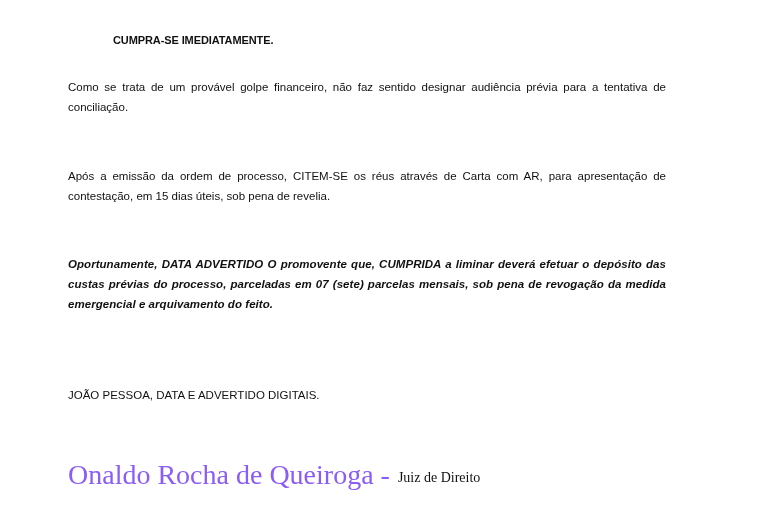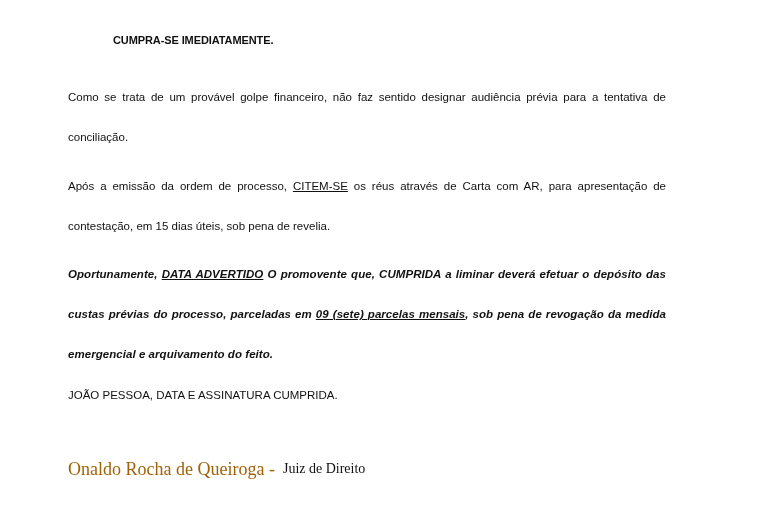--- a/index.html
+++ b/index.html
@@ -29,49 +29,49 @@
       font-weight: bold;
       white-space: nowrap;
       letter-spacing: -0.1px;
       margin-left: 45px;
     }
     .para {
       position: absolute;
       left: 0;
       width: 598px;
       font-size: 11.5px;
-      line-height: 40px;
+      line-height: 20px;
       text-align: justify;
     }
     .p1 { top: 77px; }
     .p2 { top: 166px; }
     .p3 {
       top: 254px;
       font-style: italic;
       font-weight: bold;
       letter-spacing: 0.05px;
     }
-    .u { text-decoration: underline; }
+    .u { }
     .closing {
       position: absolute;
       left: 0;
       top: 389px;
       font-size: 11.5px;
       white-space: nowrap;
     }
     .signature {
       position: absolute;
       left: 0;
       top: 459px;
       white-space: nowrap;
       font-family: "Liberation Serif", serif;
     }
     .sig-name {
-      font-size: 18px;
-      color: #a16207;
+      font-size: 28px;
+      color: #8b5cf6;
     }
     .sig-title {
       font-size: 14px;
       margin-left: 8px;
       position: relative;
       top: -2px;
     }
   </style>
 </head>
 <body>
@@ -82,22 +82,22 @@
 
   <div class="para p1">
     <span>Como se trata de um provável golpe financeiro, não faz sentido designar audiência prévia para a tentativa de conciliação.</span>
   </div>
 
   <div class="para p2">
     <span>Após a emissão da ordem de processo, </span><span class="u">CITEM-SE</span><span> os réus através de Carta com AR, para apresentação de contestação, em 15 dias úteis, sob pena de revelia.</span>
   </div>
 
   <div class="para p3">
-    <span>Oportunamente, </span><span class="u">DATA ADVERTIDO</span><span> O promovente que, CUMPRIDA a liminar deverá efetuar o depósito das custas prévias do processo, parceladas em </span><span class="u">09 (sete) parcelas mensais</span><span>, sob pena de revogação da medida emergencial e arquivamento do feito.</span>
+    <span>Oportunamente, </span><span class="u">DATA ADVERTIDO</span><span> O promovente que, CUMPRIDA a liminar deverá efetuar o depósito das custas prévias do processo, parceladas em </span><span class="u">07 (sete) parcelas mensais</span><span>, sob pena de revogação da medida emergencial e arquivamento do feito.</span>
   </div>
 
-  <div class="closing">JOÃO PESSOA, DATA E ASSINATURA CUMPRIDA.</div>
+  <div class="closing">JOÃO PESSOA, DATA E ADVERTIDO DIGITAIS.</div>
 
   <div class="signature">
     <span class="sig-name">Onaldo Rocha de Queiroga -</span><span class="sig-title">Juiz de Direito</span>
   </div>
 
 </div>
 
 </body></html>

